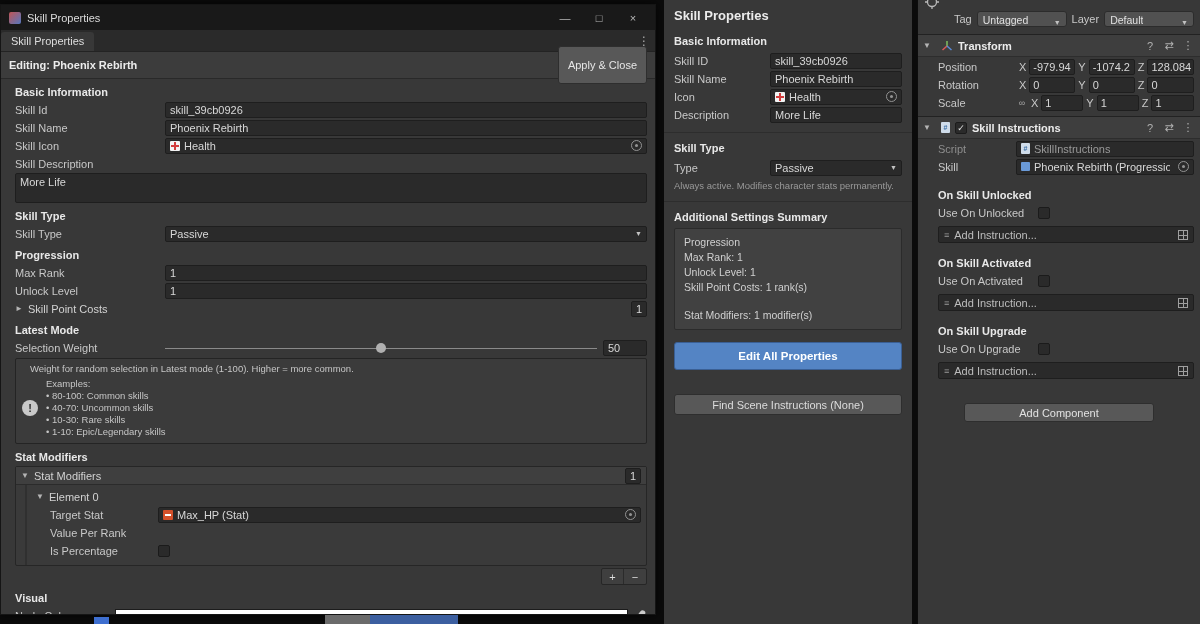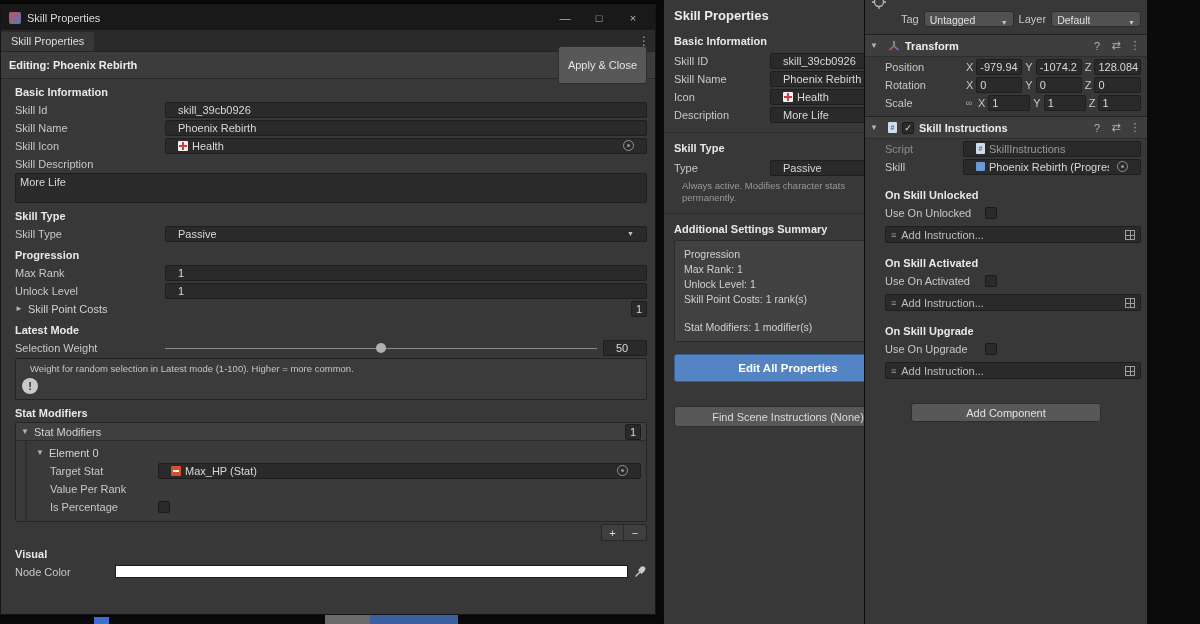--- a/index.html
+++ b/index.html
@@ -18,21 +18,21 @@
   .tab{background:#383838;height:19px;line-height:19px;padding:0 10px;color:#dedede;border-radius:3px 3px 0 0}
   .kebab{width:22px;text-align:center;color:#aaa;align-self:center;font-size:12px}
   .editheader{height:27px;display:flex;align-items:center;padding:0 8px;background:#3c3c3c;border-bottom:1px solid #292929;flex:none}
   .ubtn{background:#585858;border:1px solid #2e2e2e;border-radius:3px;color:#e6e6e6;font-size:11px;padding:12px 9px;font-family:inherit}
   .content{flex:1;padding:5px 8px 0 14px;overflow:hidden}
   .h{font-weight:bold;color:#e8e8e8;margin:7px 0 3px 0}
   .h.first{margin-top:2px}
   .row{display:flex;align-items:center;height:17px;margin-bottom:1px}
   .lbl{width:150px;flex:none;color:#c8c8c8;white-space:nowrap;overflow:hidden}
   .lbl.narrow{width:100px}
-  .tfield{flex:1;display:flex;align-items:center;background:#2a2a2a;border:1px solid #1e1e1e;border-radius:2px;height:16px;padding:0 12px;color:#d8d8d8;white-space:nowrap;overflow:hidden;min-width:0}
+  .tfield{flex:1;display:flex;align-items:center;background:#2a2a2a;border:1px solid #1e1e1e;border-radius:2px;height:16px;padding:0 4px;color:#d8d8d8;white-space:nowrap;overflow:hidden;min-width:0}
   .tfield.dim{color:#9a9a9a}
   .sizefield{flex:none;width:16px;margin-left:auto;justify-content:center;padding:0 2px}
   .valfield{flex:none;width:44px}
   .objfield{gap:4px}
   .objtext{white-space:nowrap;overflow:hidden}
   .picker{width:11px;height:11px;border-radius:50%;border:1px solid #939393;position:relative;flex:none}
   .picker::after{content:"";position:absolute;left:3px;top:3px;width:3px;height:3px;border-radius:50%;background:#939393}
   .caret{font-size:7px;color:#c2c2c2;margin-left:auto;flex:none}
   .fold{width:13px;flex:none;font-size:8px;color:#b4b4b4}
   .textarea{background:#2a2a2a;border:1px solid #1e1e1e;border-radius:2px;height:30px;padding:2px 4px;color:#d8d8d8;margin-bottom:2px}
@@ -62,29 +62,29 @@
   .health-icon::after{content:"";position:absolute;left:1px;top:4px;width:8px;height:2px;background:#d23c3c}
   .stat-icon{width:10px;height:10px;background:#d4502a;border-radius:1px;position:relative;flex:none}
   .stat-icon::after{content:"";position:absolute;left:2px;top:4px;width:6px;height:2px;background:#fff}
 
   
   .midpanel{position:absolute;left:664px;top:0;width:248px;height:624px;background:#383838;padding:8px 10px;overflow:hidden}
   .midtitle{font-size:13px;font-weight:bold;color:#ececec;margin-bottom:12px}
   .mh{font-weight:bold;color:#e8e8e8;margin:9px 0 5px}
   .mrow{display:flex;align-items:center;height:17px;margin-bottom:1px}
   .mlbl{width:96px;flex:none;color:#c8c8c8}
-  .mhelp{color:#999;font-size:9.5px;margin:4px 8px 6px;line-height:12px}
+  .mhelp{color:#999;font-size:9.5px;margin:4px 0 6px;line-height:12px}
   .sep{height:1px;background:#2d2d2d;margin:9px -10px}
   .sumbox{background:#414141;border:1px solid #2b2b2b;border-radius:2px;padding:6px 9px;color:#d0d0d0;line-height:15px;font-size:10.5px}
   .sumline.gap{margin-top:13px}
   .bluebtn{display:block;width:100%;height:28px;background:#5484c4;border:1px solid #39untouched;border:1px solid #3a5f94;border-radius:3px;color:#fff;font-weight:bold;font-size:11.5px;margin:12px 0 0;font-family:inherit}
   .graybtn{display:block;width:100%;height:21px;background:#585858;border:1px solid #2e2e2e;border-radius:3px;color:#dcdcdc;font-size:11px;margin-top:24px;font-family:inherit}
 
   
-  .inspector{position:absolute;left:864px;top:0;width:283px;height:624px;background:#383838;border-left:1px solid #0d0d0d;overflow:hidden}
+  .inspector{position:absolute;left:917px;top:0;width:283px;height:624px;background:#383838;border-left:1px solid #0d0d0d;overflow:hidden}
   .topfrag{height:9px;position:relative;overflow:hidden}
   .topfrag svg{position:absolute;left:7px;top:-5px}
   .tagrow{display:flex;align-items:center;height:20px;padding:0 6px 0 36px;gap:5px}
   .taglbl{color:#c8c8c8;flex:none}
   .minidrop{background:#515151;border:1px solid #2c2c2c;border-radius:3px;height:16px;display:flex;align-items:flex-end;padding:0 5px;font-size:10.5px;color:#e0e0e0;flex:1;min-width:0}
   .comp{border-top:1px solid #222;margin-top:5px}
   .comphead{height:22px;background:#3e3e3e;display:flex;align-items:center;padding:0 5px;gap:5px;border-bottom:1px solid #2d2d2d}
   .hicon{color:#b0b0b0;width:14px;text-align:center;flex:none}
   .crow{display:flex;align-items:center;height:17px;margin:1px 6px 1px 0;padding-left:20px}
   .clbl{width:78px;flex:none;color:#c8c8c8;white-space:nowrap;overflow:hidden}
@@ -192,20 +192,27 @@
         <span class="track"></span>
         <span class="thumb"></span>
       </span>
       <span class="tfield valfield">50</span>
     </div>
 
     <div class="helpbox">
       <div class="weightline">Weight for random selection in Latest mode (1-100). Higher = more common.</div>
       <div class="helprow">
         <span class="info-icon">!</span>
+        <div>
+          <div>Examples:</div>
+          <div>• 80-100: Common skills</div>
+          <div>• 40-70: Uncommon skills</div>
+          <div>• 10-30: Rare skills</div>
+          <div>• 1-10: Epic/Legendary skills</div>
+        </div>
       </div>
     </div>
 
     <div class="h">Stat Modifiers</div>
     <div class="listbox">
       <div class="listheader">
         <span class="fold">▼</span>
         <span>Stat Modifiers</span>
         <span class="spacer"></span>
         <span class="tfield sizefield">1</span>

